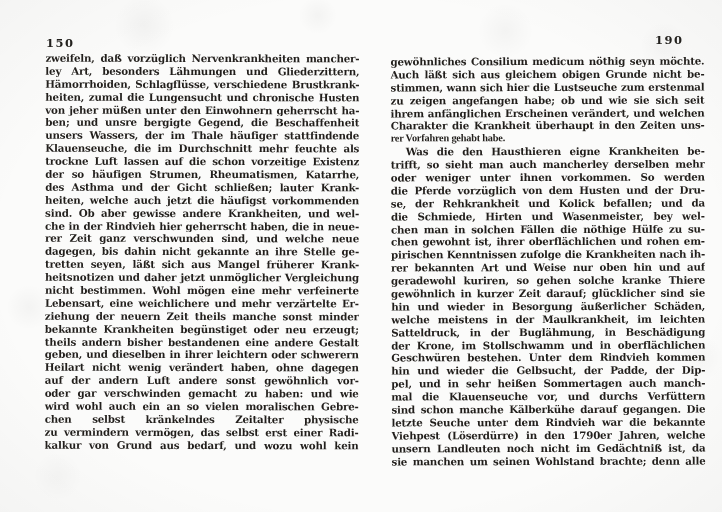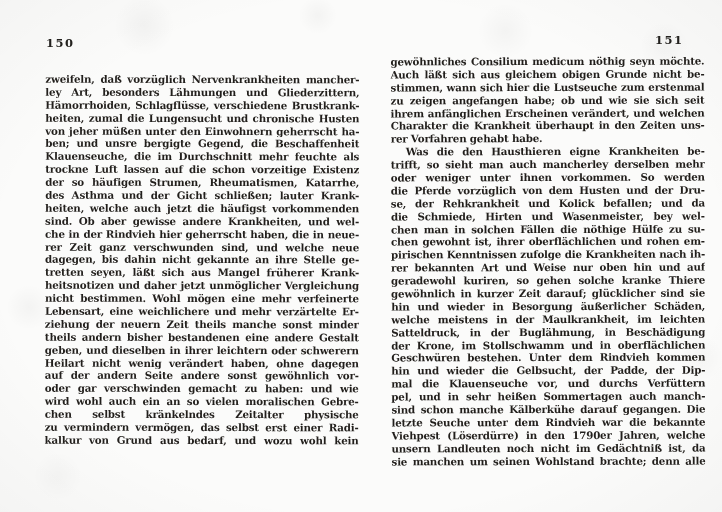--- a/index.html
+++ b/index.html
@@ -37,66 +37,68 @@
   .textblock {
     position: absolute;
     width: 314px;
     font-size: 10.3px;
     font-weight: bold;
     line-height: 12.9px;
     letter-spacing: -0.2px;
     text-align: justify;
     color: #221f1c;
   }
-  .textblock.leftpage  { left: 45px;  top: 73px; transform: rotate(0.12deg); }
+  .textblock.leftpage  { left: 45px;  top: 52px; transform: rotate(0.12deg); }
   .textblock.rightpage { left: 391px; top: 55px; transform: rotate(-0.15deg); }
   .line {
     height: 12.9px;
     overflow: hidden;
     text-align: justify;
     text-align-last: justify;
     white-space: normal;
   }
-  .line.no-just { text-align-last: left; }
+  .line.no-just { text-align-last: left; font-family: Liberation Serif, serif; }
   .line.indent  { padding-left: 15px; }
 </style>
 </head>
 <body>
 
 <div class="scan">
 
   <div class="pagenum left">150</div>
 
-  <div class="pagenum right">151</div>
+  <div class="pagenum right">190</div>
 
   <div class="textblock leftpage">
       <div class="line">zweifeln, daß vorzüglich Nervenkrankheiten mancher-</div>
       <div class="line">ley Art, besonders Lähmungen und Gliederzittern,</div>
       <div class="line">Hämorrhoiden, Schlagflüsse, verschiedene Brustkrank-</div>
       <div class="line">heiten, zumal die Lungensucht und chronische Husten</div>
       <div class="line">von jeher müßen unter den Einwohnern geherrscht ha-</div>
       <div class="line">ben; und unsre bergigte Gegend, die Beschaffenheit</div>
+      <div class="line">unsers Wassers, der im Thale häufiger stattfindende</div>
       <div class="line">Klauenseuche, die im Durchschnitt mehr feuchte als</div>
       <div class="line">trockne Luft lassen auf die schon vorzeitige Existenz</div>
       <div class="line">der so häufigen Strumen, Rheumatismen, Katarrhe,</div>
       <div class="line">des Asthma und der Gicht schließen; lauter Krank-</div>
       <div class="line">heiten, welche auch jetzt die häufigst vorkommenden</div>
       <div class="line">sind. Ob aber gewisse andere Krankheiten, und wel-</div>
       <div class="line">che in der Rindvieh hier geherrscht haben, die in neue-</div>
       <div class="line">rer Zeit ganz verschwunden sind, und welche neue</div>
       <div class="line">dagegen, bis dahin nicht gekannte an ihre Stelle ge-</div>
       <div class="line">tretten seyen, läßt sich aus Mangel früherer Krank-</div>
       <div class="line">heitsnotizen und daher jetzt unmöglicher Vergleichung</div>
       <div class="line">nicht bestimmen. Wohl mögen eine mehr verfeinerte</div>
       <div class="line">Lebensart, eine weichlichere und mehr verzärtelte Er-</div>
       <div class="line">ziehung der neuern Zeit theils manche sonst minder</div>
+      <div class="line">bekannte Krankheiten begünstiget oder neu erzeugt;</div>
       <div class="line">theils andern bisher bestandenen eine andere Gestalt ge-</div>
       <div class="line">geben, und dieselben in ihrer leichtern oder schwerern</div>
       <div class="line">Heilart nicht wenig verändert haben, ohne dagegen</div>
-      <div class="line">auf der andern Seite andere sonst gewöhnlich vor-</div>
+      <div class="line">auf der andern Luft andere sonst gewöhnlich vor-</div>
       <div class="line">oder gar verschwinden gemacht zu haben: und wie</div>
       <div class="line">wird wohl auch ein an so vielen moralischen Gebre-</div>
       <div class="line">chen selbst kränkelndes Zeitalter physische Krankheiten</div>
       <div class="line">zu vermindern vermögen, das selbst erst einer Radi-</div>
       <div class="line">kalkur von Grund aus bedarf, und wozu wohl kein</div>
     </div>
 
   <div class="textblock rightpage">
       <div class="line">gewöhnliches Consilium medicum nöthig seyn möchte.</div>
       <div class="line">Auch läßt sich aus gleichem obigen Grunde nicht be-</div>
@@ -116,22 +118,22 @@
       <div class="line">pirischen Kenntnissen zufolge die Krankheiten nach ih-</div>
       <div class="line">rer bekannten Art und Weise nur oben hin und auf</div>
       <div class="line">geradewohl kuriren, so gehen solche kranke Thiere</div>
       <div class="line">gewöhnlich in kurzer Zeit darauf; glücklicher sind sie</div>
       <div class="line">hin und wieder in Besorgung äußerlicher Schäden,</div>
       <div class="line">welche meistens in der Maulkrankheit, im leichten</div>
       <div class="line">Satteldruck, in der Buglähmung, in Beschädigung</div>
       <div class="line">der Krone, im Stollschwamm und in oberflächlichen</div>
       <div class="line">Geschwüren bestehen.  Unter dem Rindvieh kommen</div>
       <div class="line">hin und wieder die Gelbsucht, der Padde, der Dip-</div>
+      <div class="line">pel, und in sehr heißen Sommertagen auch manch-</div>
       <div class="line">mal die Klauenseuche vor, und durchs Verfüttern</div>
-      <div class="line">pel, und in sehr heißen Sommertagen auch manch-</div>
       <div class="line">sind schon manche Kälberkühe darauf gegangen. Die</div>
       <div class="line">letzte Seuche unter dem Rindvieh war die bekannte</div>
       <div class="line">Viehpest (Löserdürre) in den 1790er Jahren, welche</div>
       <div class="line">unsern Landleuten noch nicht im Gedächtniß ist, da</div>
       <div class="line">sie manchen um seinen Wohlstand brachte; denn alle</div>
     </div>
 
 </div>
 
 </body></html>

